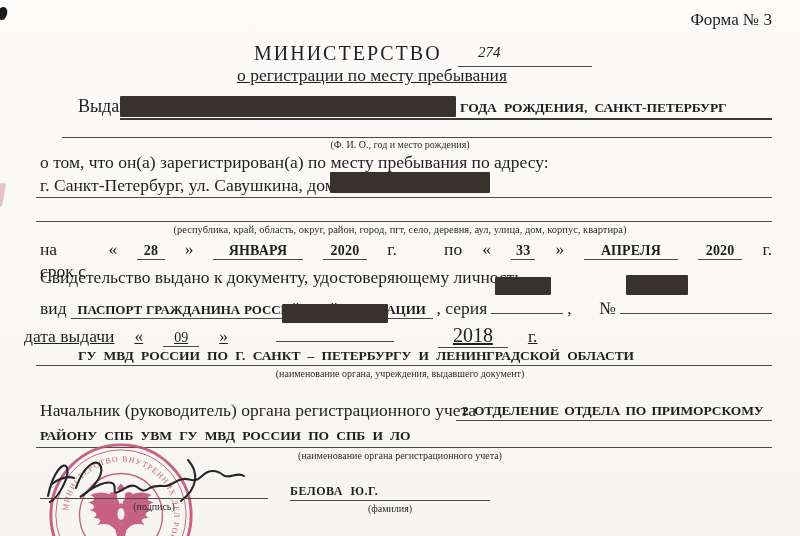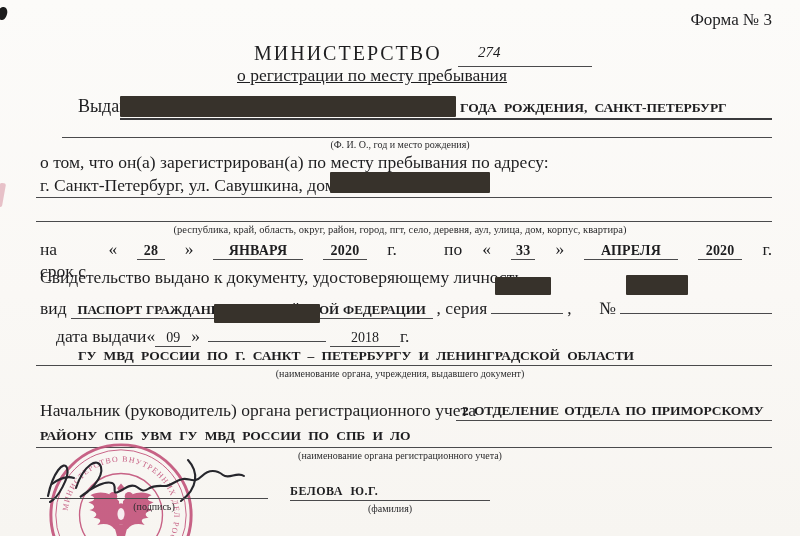--- a/index.html
+++ b/index.html
@@ -81,31 +81,31 @@
       <span class="redact" style="left:4px;top:-16px;width:56px;height:18px;"></span>
     </span>
     <span class="t17">,</span>
     <span style="width:20px;"></span>
     <span class="t17">№</span>
     <span class="ucell" style="flex:1;position:relative;height:20px;">
       <span class="redact" style="left:6px;top:-18px;width:62px;height:20px;"></span>
     </span>
   </div>
 
-  <div class="frow" style="left:56px;top:321px;gap:0;">
+  <div class="frow" style="left:24px;top:321px;gap:20px;text-decoration:underline;">
     <span class="t17">дата выдачи</span>
     <span class="q">«</span>
     <span class="ucell" style="width:36px;font-size:14px;">09</span>
     <span class="q">»</span>
     <span style="width:8px;"></span>
     <span class="ucell" style="width:118px;position:relative;height:20px;">
       <span class="redact" style="left:6px;top:-17px;width:106px;height:19px;"></span>
     </span>
     <span style="width:4px;"></span>
-    <span class="ucell" style="width:70px;font-size:14px;">2018</span>
+    <span class="ucell" style="width:70px;font-size:20px;">2018</span>
     <span class="t17">г.</span>
   </div>
 
   <div class="abs caps" style="left:40px;top:348px;margin-left:38px;">ГУ МВД РОССИИ ПО Г. САНКТ – ПЕТЕРБУРГУ И ЛЕНИНГРАДСКОЙ ОБЛАСТИ</div>
   <div class="hr" style="left:36px;top:365px;width:736px;"></div>
   <div class="abs cap" style="left:0;top:368px;width:800px;">(наименование органа, учреждения, выдавшего документ)</div>
 
   <div class="abs t17" style="left:40px;top:399px;">Начальник (руководитель) органа регистрационного учета</div>
   <div class="abs caps" style="left:462px;top:403px;word-spacing:2px;">2 ОТДЕЛЕНИЕ ОТДЕЛА  ПО ПРИМОРСКОМУ</div>
   <div class="hr" style="left:456px;top:420px;width:316px;"></div>

